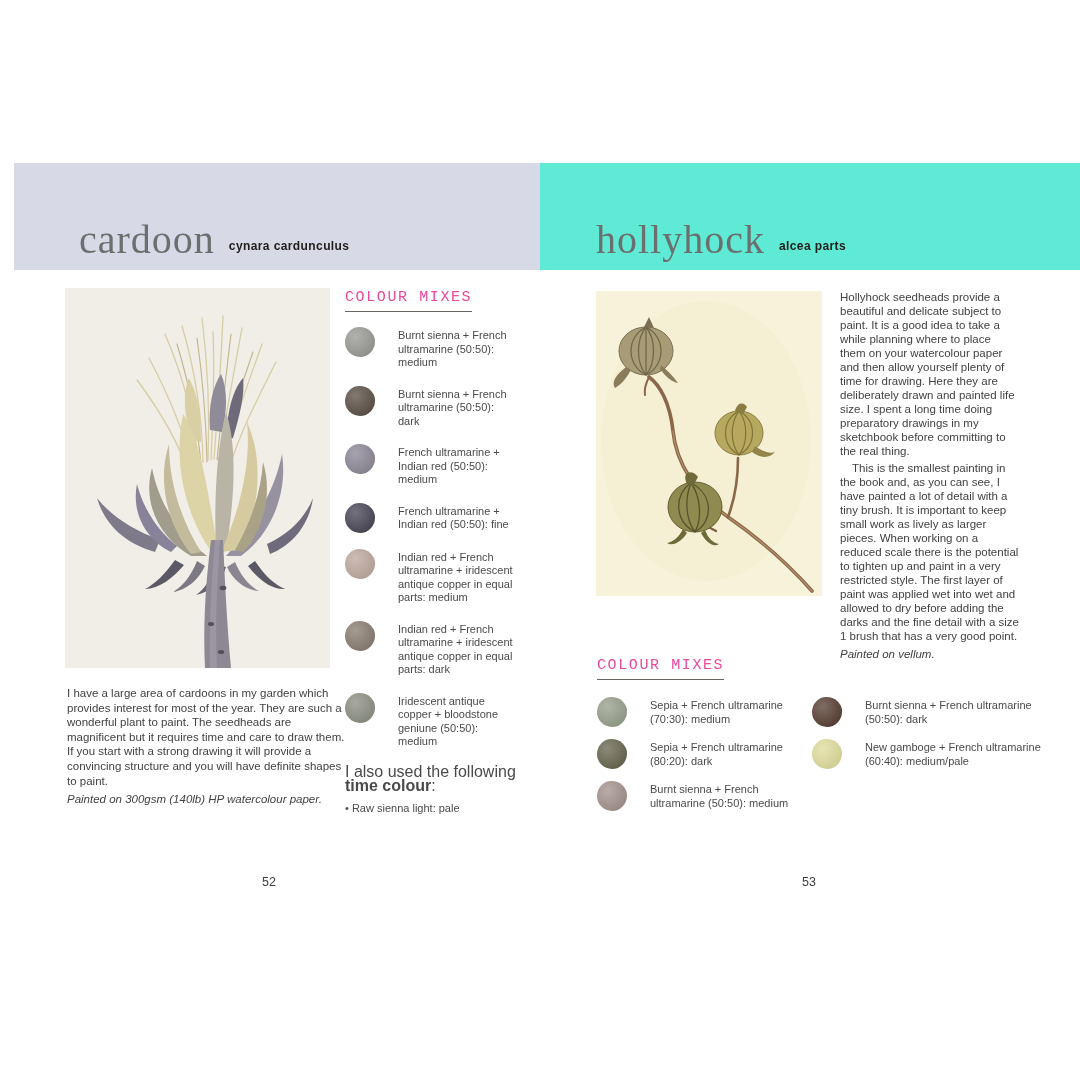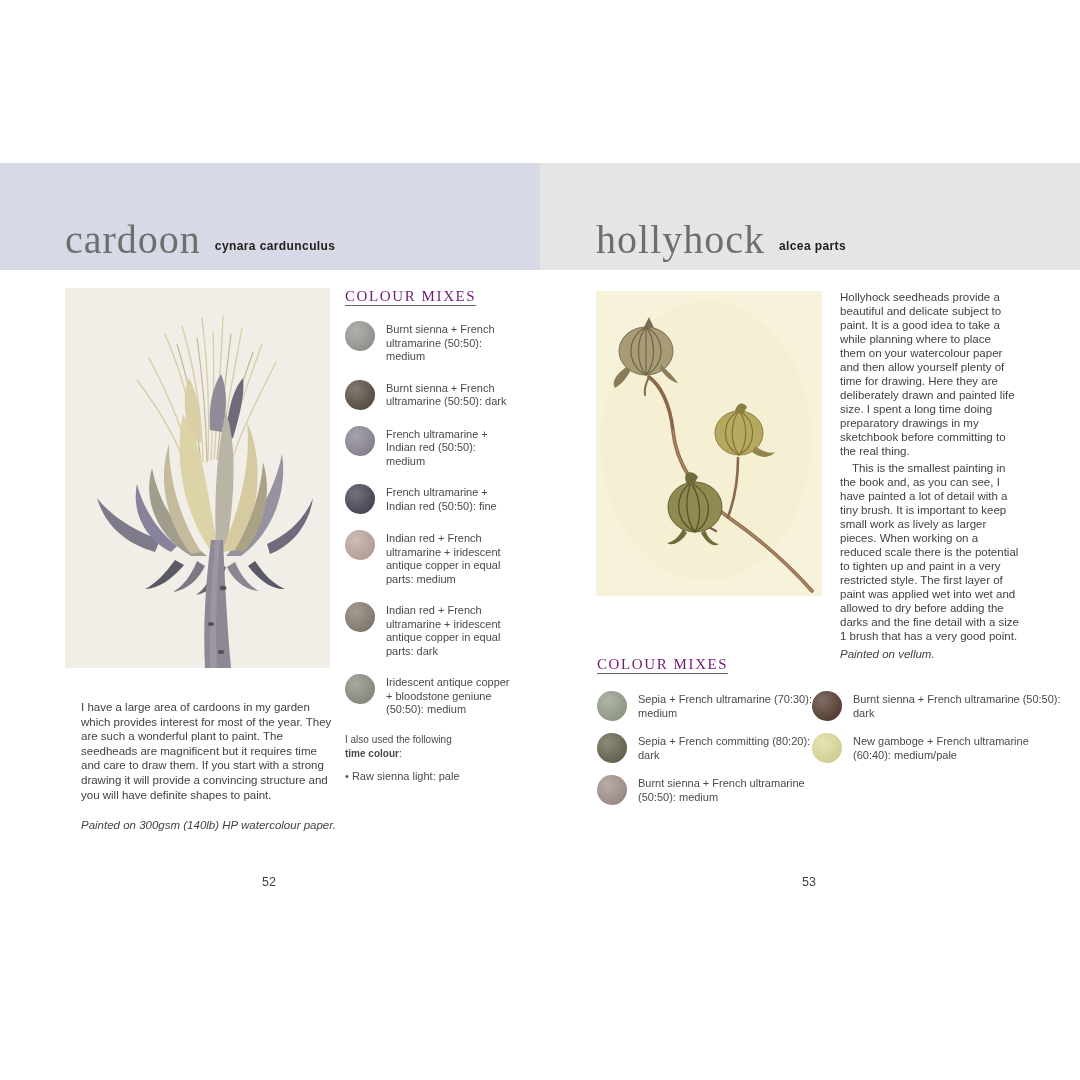--- a/index.html
+++ b/index.html
@@ -1,50 +1,50 @@
 <!DOCTYPE html>
 <html><head>
 <meta charset="utf-8">
 <style>
   html,body{margin:0;padding:0;background:#ffffff;}
   .canvas{position:relative;width:1080px;height:1080px;background:#ffffff;overflow:hidden;
           font-family:"Liberation Sans", sans-serif;color:#424242;}
 
   
   .band{position:absolute;top:163px;height:107px;display:flex;align-items:flex-end;box-sizing:border-box;padding-bottom:12px;}
-  .band-left{left:0;width:540px;background:#d7d9e6;padding-left:65px;}
-  .band-right{left:540px;width:540px;background:#e5e5e5;padding-left:56px;}
+  .band-left{left:14px;width:540px;background:#d7d9e6;padding-left:65px;}
+  .band-right{left:540px;width:540px;background:#5eead4;padding-left:56px;}
   .page-title{font-family:"Liberation Serif", serif;font-size:40px;line-height:0.9;color:#6b706f;letter-spacing:1px;}
   .page-subtitle{font-size:12px;font-weight:bold;color:#211d1b;margin-left:14px;margin-bottom:5px;letter-spacing:0.4px;}
 
   
   .painting{position:absolute;}
   .painting svg{display:block;}
   .painting-left{left:65px;top:288px;width:265px;height:380px;}
   .painting-right{left:596px;top:291px;width:226px;height:305px;}
 
   
-  .mix-heading{font-family:Liberation Serif, serif;font-weight:normal;font-size:15px;letter-spacing:1.6px;
-               color:#701a75;margin:0 0 15px 0;display:inline-block;border-bottom:1.5px solid #6b655f;}
+  .mix-heading{font-family:Liberation Mono, monospace;font-weight:normal;font-size:15px;letter-spacing:1.6px;
+               color:#ec4899;margin:0 0 15px 0;display:inline-block;border-bottom:1.5px solid #6b655f;padding-bottom:5px;}
   .mixes-left{position:absolute;left:345px;top:287px;width:172px;}
-  .mix-item{display:flex;gap:11px;margin-bottom:16px;}
+  .mix-item{display:flex;gap:23px;margin-bottom:16px;}
   .swatch{width:30px;height:30px;flex:0 0 30px;border-radius:48% 52% 50% 50%/50% 48% 52% 50%;
           background-image:radial-gradient(circle at 35% 32%, rgba(255,255,255,0.22), rgba(0,0,0,0.07) 75%);}
   .mix-label{font-size:11px;line-height:13.5px;color:#4a4a4a;padding-top:2px;}
-  .also-used{font-size:10px;line-height:14px;color:#4a4a4a;margin:6px 0 9px 0;}
+  .also-used{font-size:16px;line-height:14px;color:#4a4a4a;margin:6px 0 9px 0;}
   .bullet-line{font-size:11px;color:#4a4a4a;margin:0;}
   .mixes-right{position:absolute;left:597px;top:655px;width:470px;}
   .mix-cols{display:flex;margin-top:2px;}
   .mix-col1{width:215px;}
   .mix-col2{width:250px;}
   .mixes-right .mix-item{margin-bottom:12px;}
 
   
   .left-body{position:absolute;left:65px;top:684px;width:290px;}
-  .left-body p{margin:16px;font-size:11.5px;line-height:14.6px;color:#424242;}
+  .left-body p{margin:2px;font-size:11.5px;line-height:14.6px;color:#424242;}
   .caption{font-style:italic;color:#8d8d8a;font-size:11px;margin-top:4px !important;line-height:13px;}
   .right-body{position:absolute;left:840px;top:290px;width:179px;}
   .right-body p{margin:0;font-size:11.5px;line-height:14px;color:#424242;}
   .right-body .para2{text-indent:12px;margin-top:3px;}
 
   .pagenum{position:absolute;font-size:12.5px;color:#3d3d3d;}
   .pagenum-left{left:262px;top:875px;}
   .pagenum-right{left:802px;top:875px;}
 </style>
 </head>
@@ -226,21 +226,21 @@
   <div class="mixes-right">
     <h3 class="mix-heading">COLOUR MIXES</h3>
     <div class="mix-cols">
       <div class="mix-col1">
         <div class="mix-item">
           <span class="swatch" style="background-color: rgb(153, 161, 141);"></span>
           <span class="mix-label">Sepia + French ultramarine (70:30): medium</span>
         </div>
         <div class="mix-item">
           <span class="swatch" style="background-color: rgb(107, 105, 82);"></span>
-          <span class="mix-label">Sepia + French committing (80:20): dark</span>
+          <span class="mix-label">Sepia + French ultramarine (80:20): dark</span>
         </div>
         <div class="mix-item">
           <span class="swatch" style="background-color: rgb(165, 148, 142);"></span>
           <span class="mix-label">Burnt sienna + French ultramarine (50:50): medium</span>
         </div>
       </div>
       <div class="mix-col2">
         <div class="mix-item">
           <span class="swatch" style="background-color: rgb(91, 67, 55);"></span>
           <span class="mix-label">Burnt sienna + French ultramarine (50:50): dark</span>

